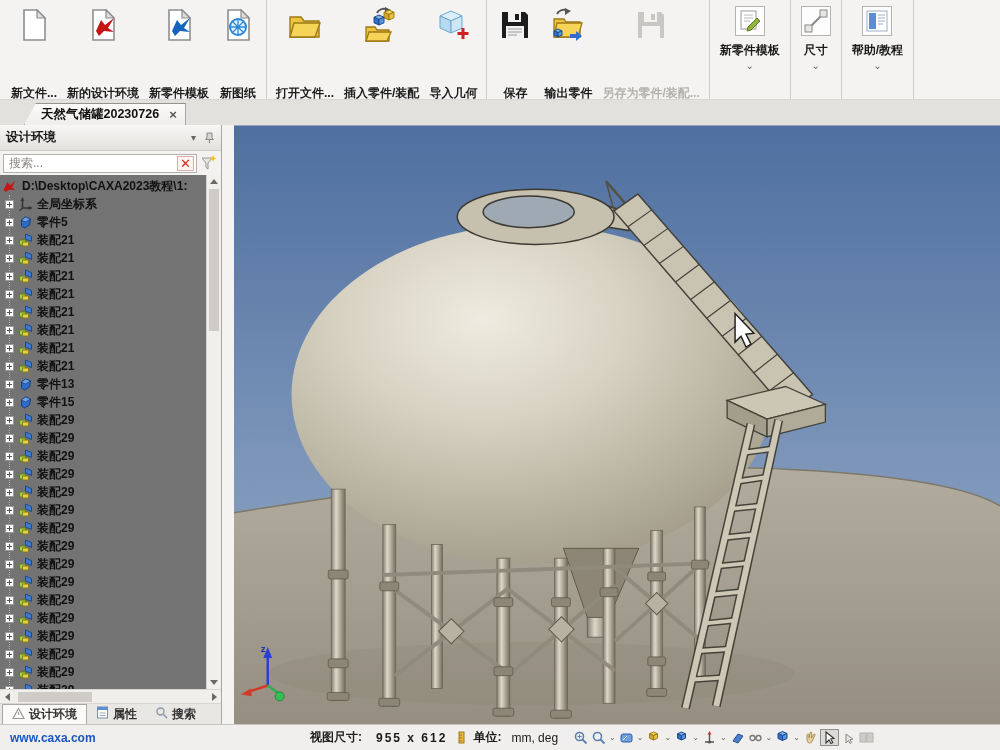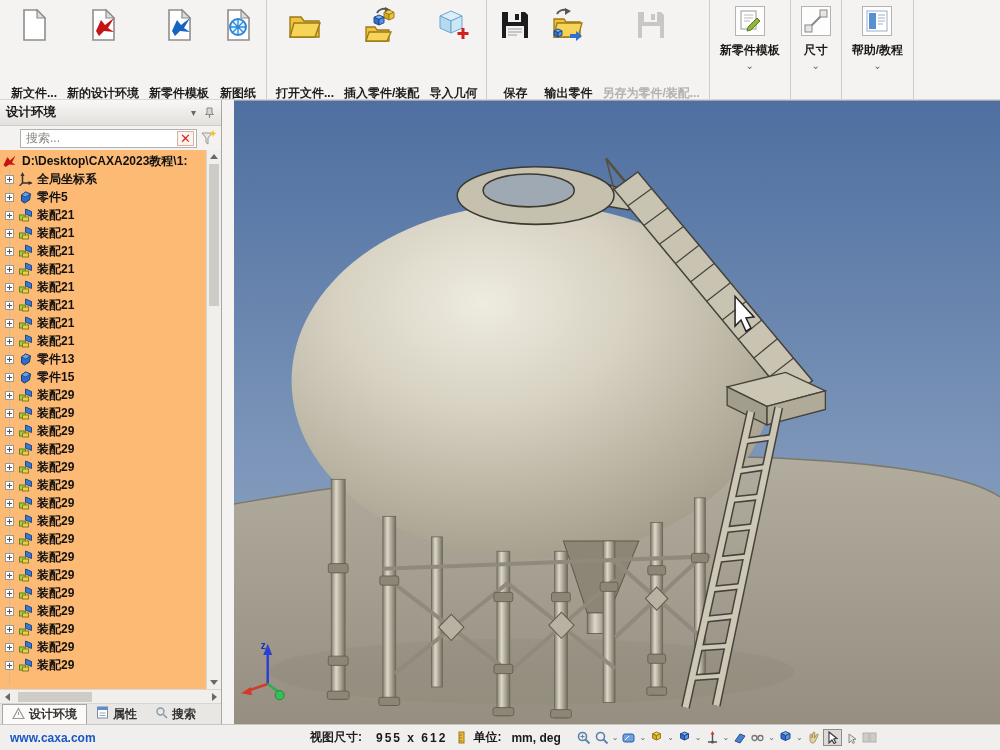--- a/index.html
+++ b/index.html
@@ -29,27 +29,27 @@
   .doc-tab { height:22px; background:linear-gradient(#fbfaf9,#efEEec); border:1px solid #96938e; border-bottom:none; display:flex; align-items:center; padding:0 8px 0 16px; clip-path:polygon(12px 0,100% 0,100% 100%,0 100%); }
   .doc-tab-title { font-weight:bold; font-size:12.5px; color:#111; }
   .doc-tab-close { margin-left:10px; color:#555; font-size:13px; font-weight:bold; cursor:default; }
 
   
   .main { flex:1; display:flex; min-height:0;gap:12px; }
   .sidebar { width:222px; background:#f3f2f0; border-right:1px solid #a9a7a3; display:flex; flex-direction:column; }
   .panel-header { height:26px; background:linear-gradient(#f8f7f5,#e3e1de); border-bottom:1px solid #cfccc8; display:flex; align-items:center; padding:0 6px; font-weight:bold; font-size:12.5px; }
   .ph-icons { margin-left:auto; display:flex; align-items:center; gap:8px; color:#666; }
   .ph-caret { font-size:10px; }
-  .search-row { height:24px; display:flex; align-items:center; padding:2px 3px; gap:3px; background:#f3f2f0;margin-left:17px; }
+  .search-row { height:24px; display:flex; align-items:center; padding:2px 3px; gap:3px; background:#f3f2f0; }
   .search-box { flex:1; height:19px; background:#fff; border:1px solid #b3b1ad; display:flex; align-items:center; padding:0 2px 0 5px; }
   .search-text { color:#8a8884; flex:1; }
   .search-clear { color:#d42a1a; font-weight:bold; font-size:13px; border:1px solid #d8b0a8; background:#fdf3f1; line-height:13px; padding:0 2px; }
   .filter-ic { width:18px; height:18px; }
 
-  .tree-wrap { flex:1; position:relative; background:#fdba74; overflow:hidden; border-bottom:1px solid #d8d6d2; }
+  .tree-wrap { flex:1; position:relative; background:#737373; overflow:hidden; border-bottom:1px solid #d8d6d2; }
   .tree { position:absolute; left:0; top:2px; right:15px; }
   .tree-guide { position:absolute; left:9px; top:20px; bottom:4px; border-left:1px dotted #b5b3af; }
   .trow { height:18px; display:flex; align-items:center; white-space:nowrap; position:relative; z-index:1; }
   .trow .exp { width:9px; height:9px; border:1px solid #9a9894; background:#fff; margin:0 4px 0 5px; position:relative; flex:none; }
   .trow .exp::before { content:""; position:absolute; left:1px; right:1px; top:3px; border-top:1px solid #555; }
   .trow .exp::after { content:""; position:absolute; top:1px; bottom:1px; left:3px; border-left:1px solid #555; }
   .trow .tic { width:16px; height:14px; margin-right:3px; flex:none; }
   .trow .tic svg { width:15px; height:14px; }
   .trow .tlb { font-weight:bold; font-size:12px; color:#111; }
   .trow.root { padding-left:2px; }
@@ -78,21 +78,21 @@
   .viewport { flex:1; position:relative; border-top:1px solid #9aa3b8; min-width:0; }
   .viewport svg { display:block; width:100%; height:100%; }
 
   
   .statusbar { height:26px; background:#f1efed; border-top:1px solid #c9c6c2; display:flex; align-items:center; font-size:12px; overflow:hidden; }
   .sb-link { color:#1a56c4; font-weight:bold; margin-left:10px; text-decoration:none; width:185px; flex:none; }
   .sb-viewlabel { font-weight:bold; color:#222; margin-left:115px; flex:none; }
   .sb-viewvalue { font-weight:bold; margin-left:14px; letter-spacing:2px; flex:none; }
   .sb-ruler { width:10px; height:13px; margin-left:10px; flex:none; }
   .sb-unitslabel { font-weight:bold; margin-left:6px; flex:none; }
-  .sb-unitsvalue { font-weight:bold; margin-left:10px; flex:none; }
+  .sb-unitsvalue { font-weight:normal; margin-left:10px; flex:none; }
   .sb-icons { display:flex; align-items:center; margin-left:14px; flex:none; }
   .sb-ic { display:flex; align-items:center; margin-right:1px; padding:0 1px; }
   .sb-ic svg { width:15px; height:15px; }
   .sb-ic.pressed { border:1px solid #8f8d89; background:#dcdad6; }
   .sb-caret { font-size:8px; color:#666; margin:0 2px 0 1px; }
 </style>
 </head>
 <body>
 
 <div class="app">
@@ -257,20 +257,26 @@
             <rect x="5" y="5" width="7" height="16" fill="#5b8fd4"></rect>
             <path d="M14 7h7M14 10h7M14 13h7M14 16h5" stroke="#9ab0c8"></path>
           </svg>
         </span>
         <span class="rlb">帮助/教程</span>
         <span class="dcaret">⌄</span>
       </div>
       <div class="rib-fill"></div>
     </div>
 
+  <div class="tabstrip">
+    <div class="doc-tab">
+      <span class="doc-tab-title">天然气储罐20230726</span>
+      <span class="doc-tab-close">×</span>
+    </div>
+  </div>
 
   <div class="main">
     <div class="sidebar">
       <div class="panel-header">
         <span>设计环境</span>
         <span class="ph-icons">
           <span class="ph-caret">▾</span>
           <svg width="11" height="12" viewBox="0 0 11 12">
               <path d="M3 1h5v5l1.5 1.5h-8L3 6z" fill="#d8d6d2" stroke="#8a8884"></path>
               <path d="M5.5 7.5V11" stroke="#8a8884" stroke-width="1.2"></path>

